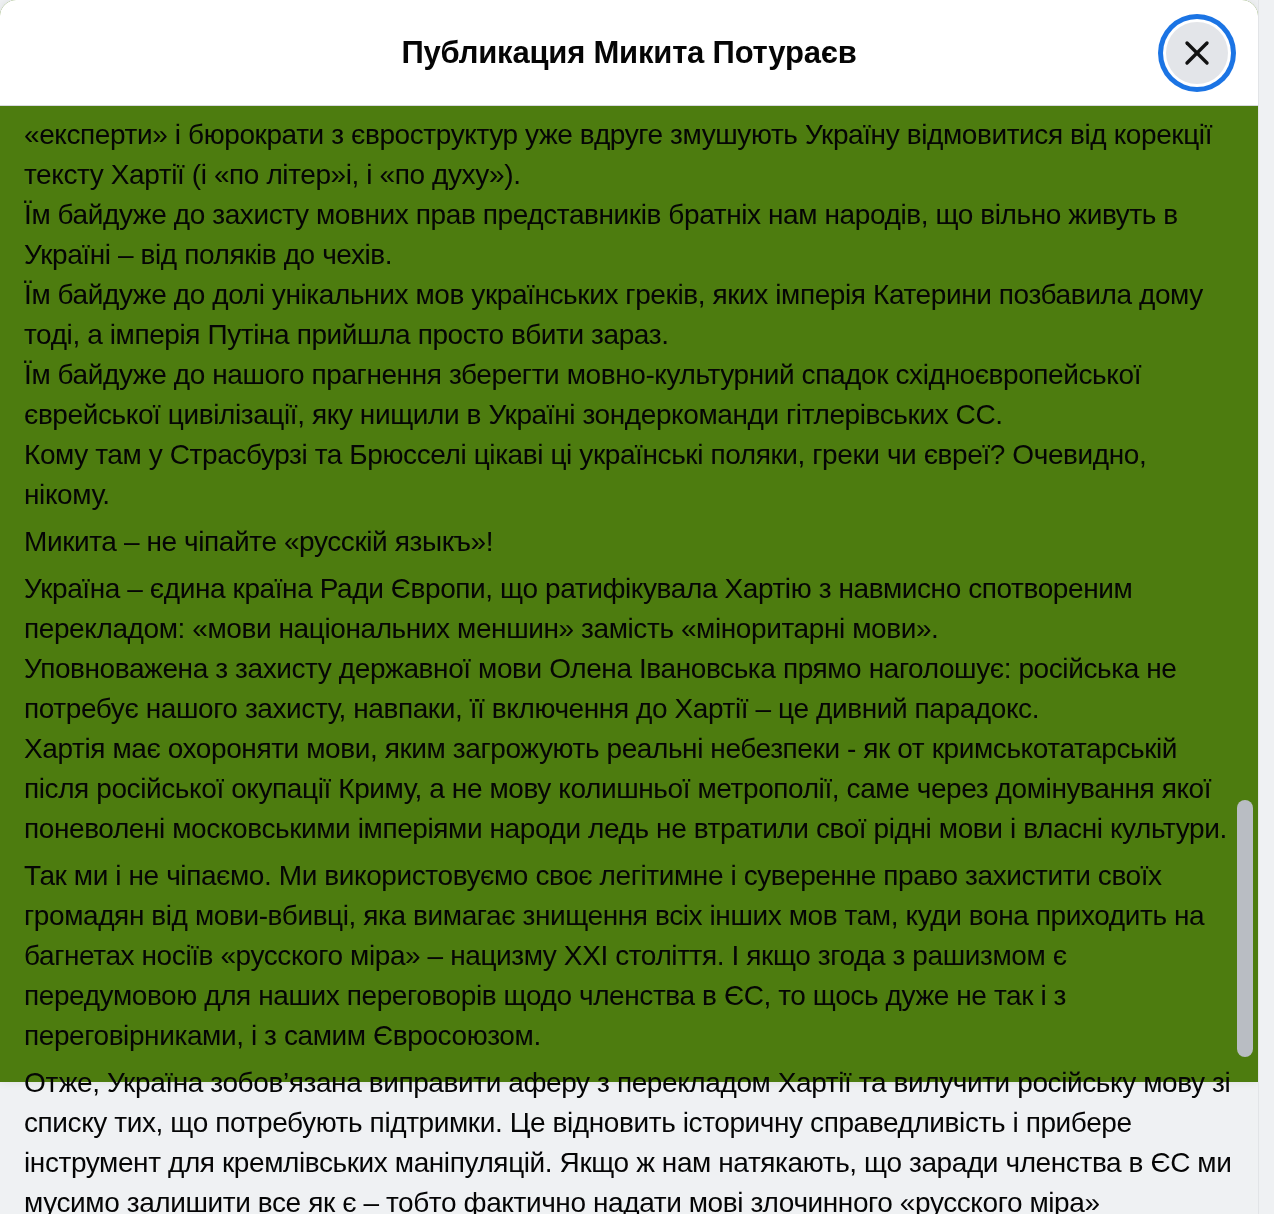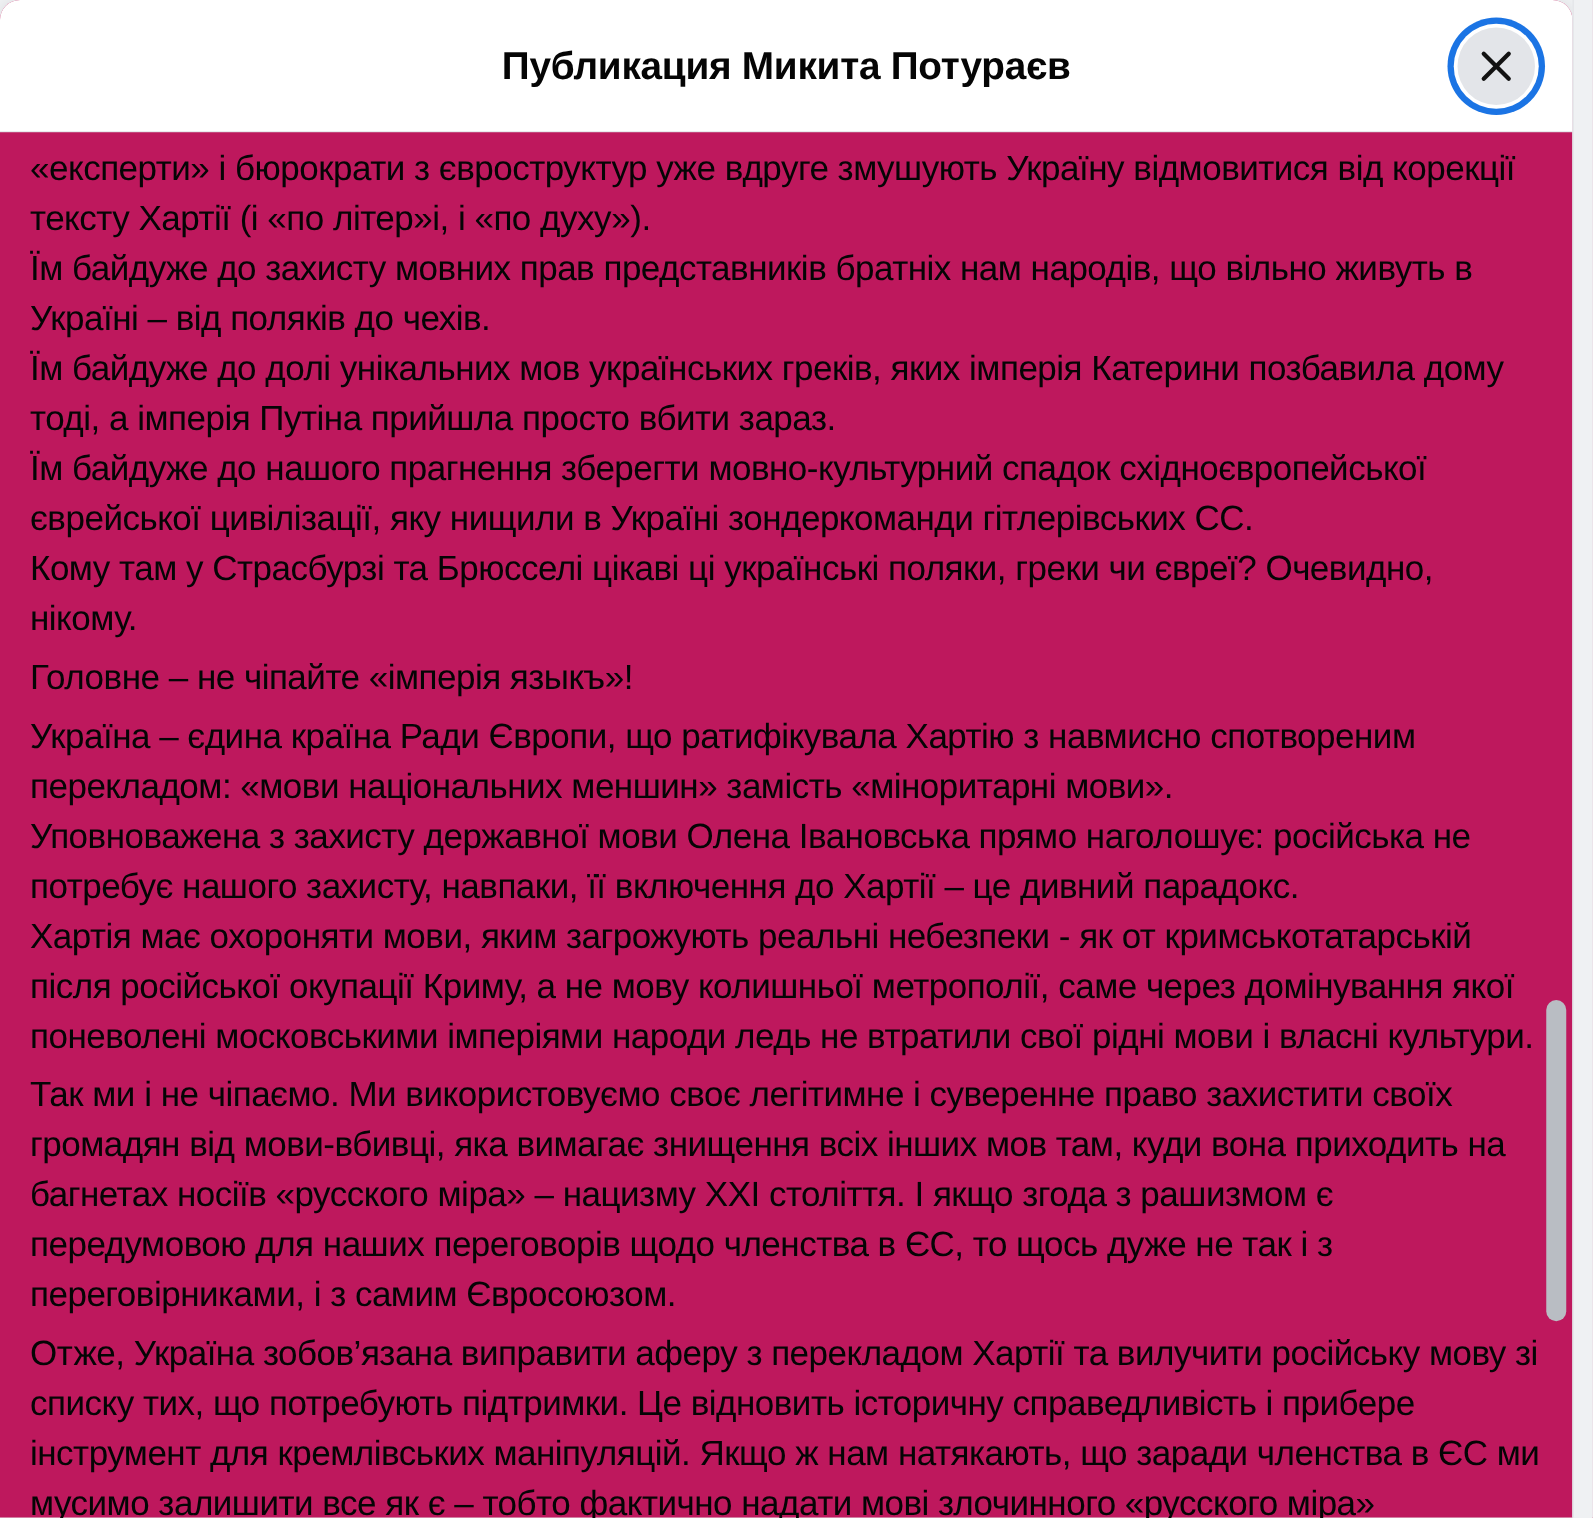--- a/index.html
+++ b/index.html
@@ -8,22 +8,22 @@
     overflow: hidden;
     background: #eef0f2;
     font-family: "Liberation Sans", "DejaVu Sans", sans-serif;
   }
   .page-bg {
     position: absolute; inset: 0;
     background: #eff1f3;
   }
   .modal {
     position: absolute; left: 0; top: 0;
-    width: 1258px; height: 1214px;
-    background: #be185d;
+    width: 1258px; height: 1082px;
+    background: #4d7c0f;
     border-radius: 16px 16px 0 0;
     box-shadow: 0 0 10px rgba(0,0,0,0.08);
   }
   .modal-header {
     position: relative;
     height: 106px;
     display: flex; align-items: center; justify-content: center;
     border-bottom: 1px solid #d8dadf;
     background: #ffffff;
     border-radius: 16px 16px 0 0;
@@ -89,21 +89,21 @@
       </span>
     </button>
   </div>
 
   <div class="modal-body">
     <p>«експерти» і бюрократи з євроструктур уже вдруге змушують Україну відмовитися від корекції тексту Хартії (і «по літер»і, і «по духу»).
 Їм байдуже до захисту мовних прав представників братніх нам народів, що вільно живуть в Україні – від поляків до чехів.
 Їм байдуже до долі унікальних мов українських греків, яких імперія Катерини позбавила дому тоді, а імперія Путіна прийшла просто вбити зараз.
 Їм байдуже до нашого прагнення зберегти мовно-культурний спадок східноєвропейської єврейської цивілізації, яку нищили в Україні зондеркоманди гітлерівських СС.
 Кому там у Страсбурзі та Брюсселі цікаві ці українські поляки, греки чи євреї? Очевидно, нікому.</p>
-    <p>Головне – не чіпайте «імперія языкъ»!</p>
+    <p>Микита – не чіпайте «русскій языкъ»!</p>
     <p>Україна – єдина країна Ради Європи, що ратифікувала Хартію з навмисно спотвореним перекладом: «мови національних меншин» замість «міноритарні мови».
 Уповноважена з захисту державної мови Олена Івановська прямо наголошує: російська не потребує нашого захисту, навпаки, її включення до Хартії – це дивний парадокс.
 Хартія має охороняти мови, яким загрожують реальні небезпеки - як от кримськотатарській після російської окупації Криму, а не мову колишньої метрополії, саме через домінування якої поневолені московськими імперіями народи ледь не втратили свої рідні мови і власні культури.</p>
     <p>Так ми і не чіпаємо. Ми використовуємо своє легітимне і суверенне право захистити своїх громадян від мови-вбивці, яка вимагає знищення всіх інших мов там, куди вона приходить на багнетах носіїв «русского міра» – нацизму XXI століття. І якщо згода з рашизмом є передумовою для наших переговорів щодо членства в ЄС, то щось дуже не так і з переговірниками, і з самим Євросоюзом.</p>
     <p>Отже, Україна зобов’язана виправити аферу з перекладом Хартії та вилучити російську мову зі списку тих, що потребують підтримки. Це відновить історичну справедливість і прибере інструмент для кремлівських маніпуляцій. Якщо ж нам натякають, що заради членства в ЄС ми мусимо залишити все як є – тобто фактично надати мові злочинного «русского міра» особливий захист – то постає питання: а чи потрібна нам така Європа, і чи потрібні ми їй?</p>
   </div>
 
   <div class="scrollbar-thumb"></div>
 </div>
 

